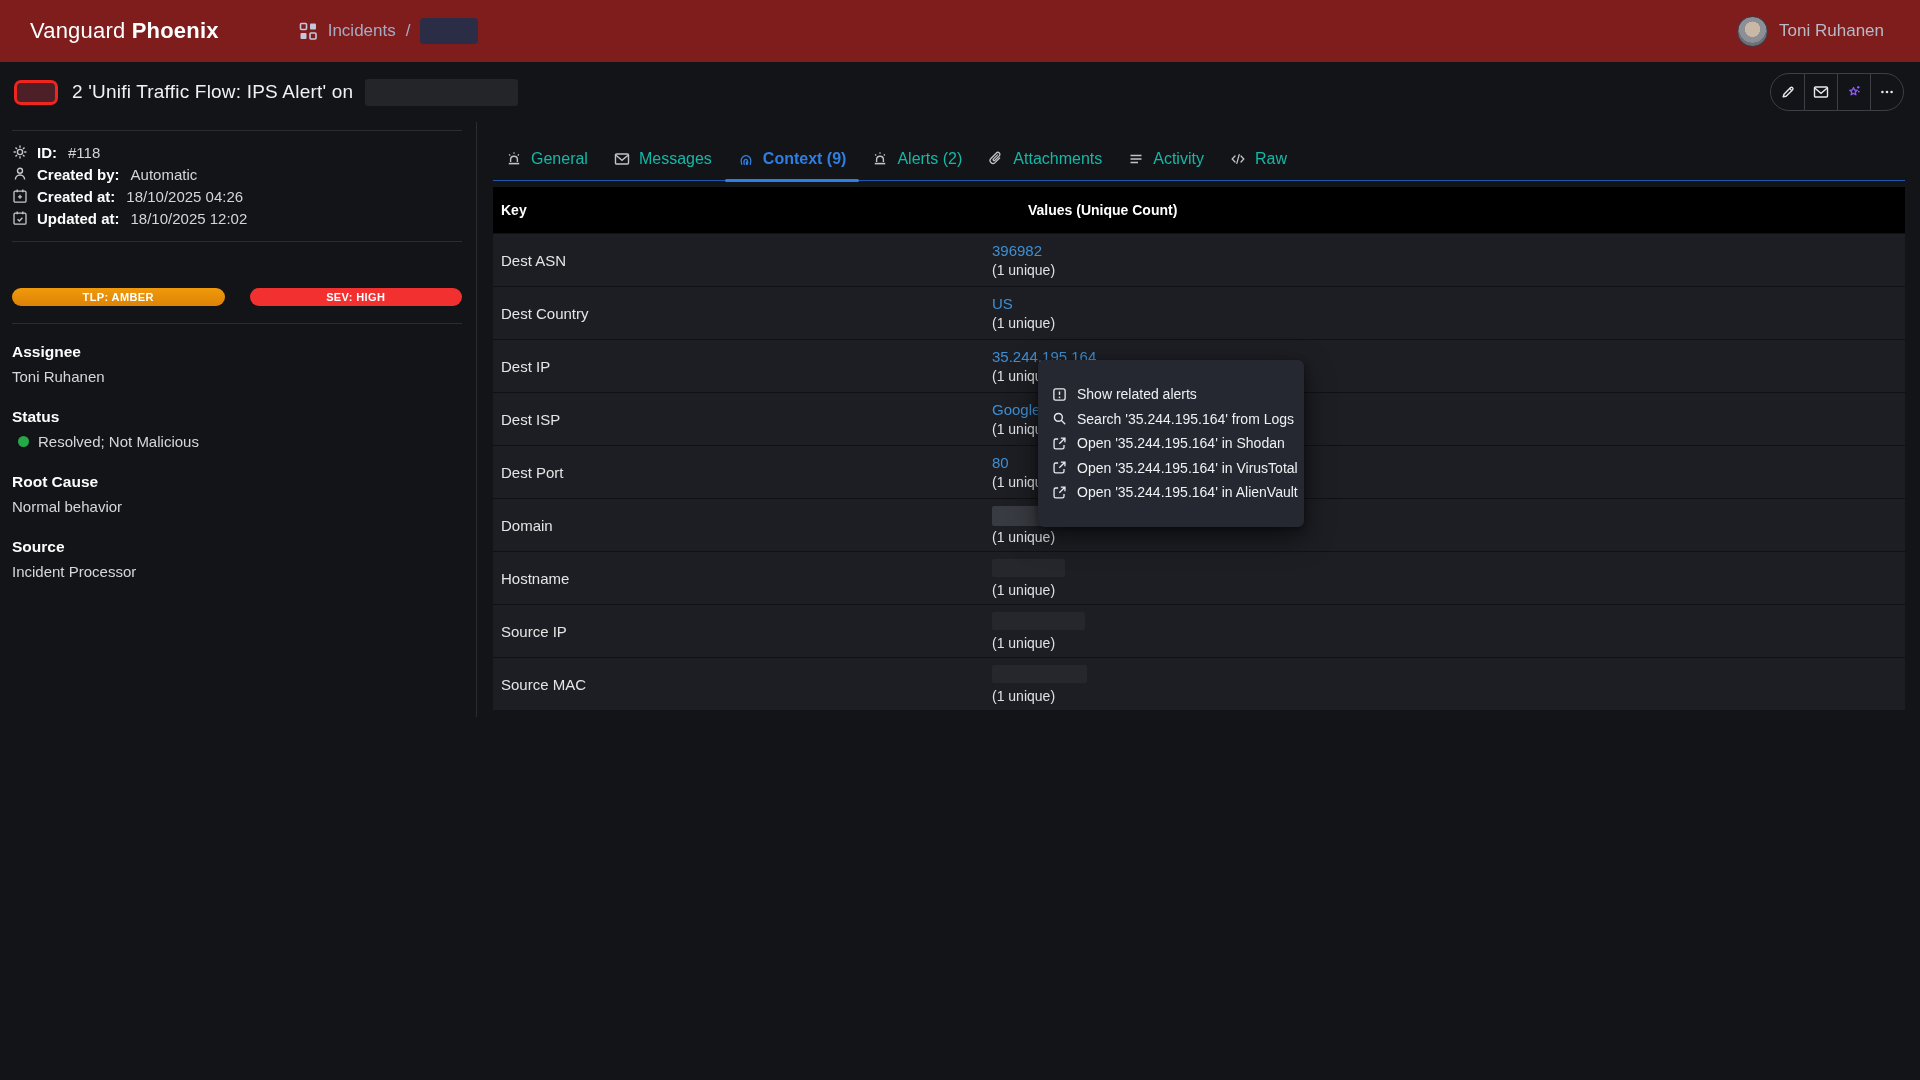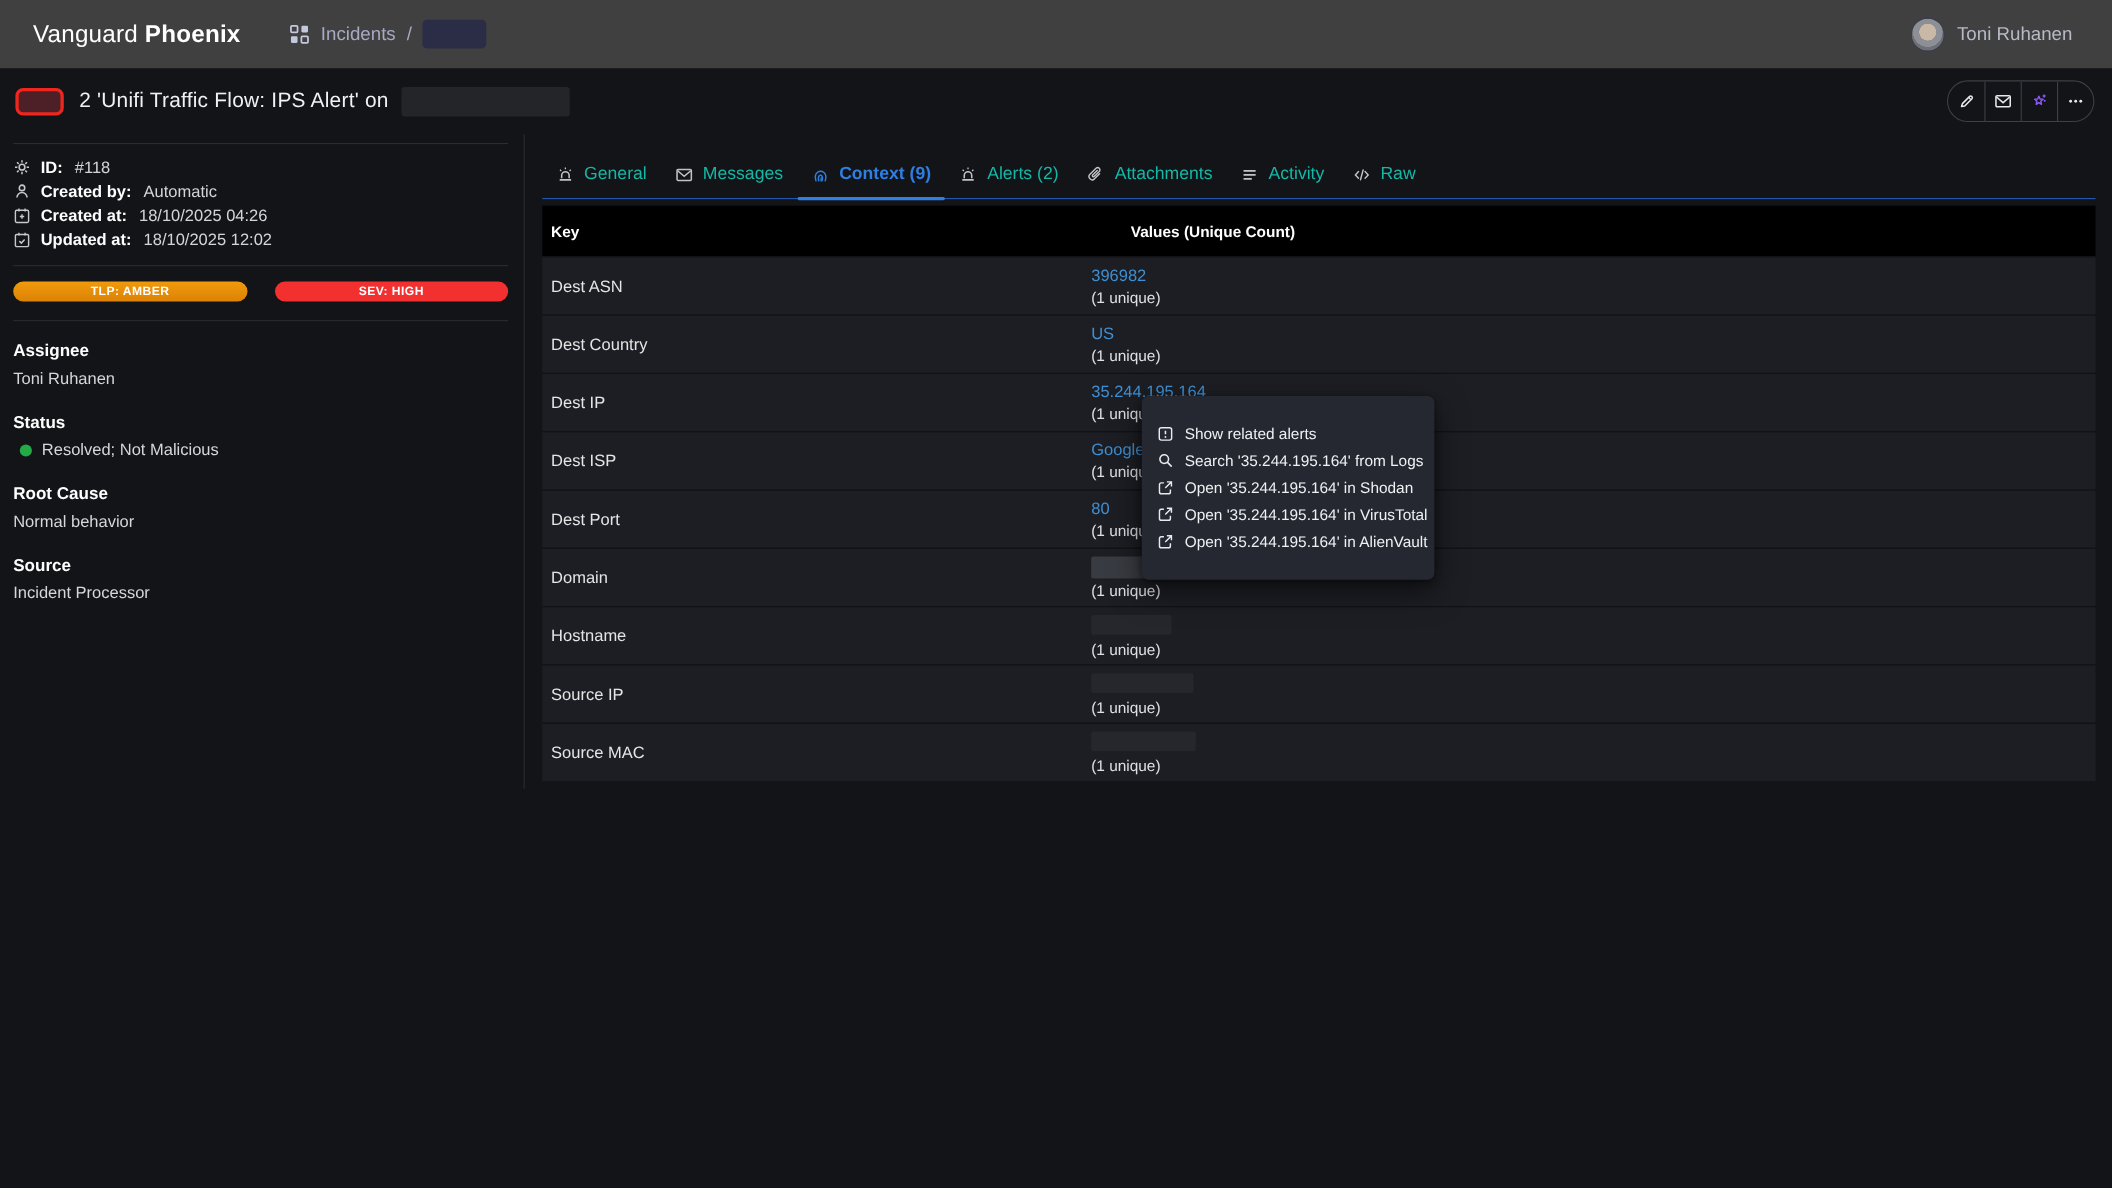--- a/index.html
+++ b/index.html
@@ -6,21 +6,21 @@
   html,body { width:1920px; height:1080px; }
   body {
     font-family:"Liberation Sans","DejaVu Sans",sans-serif;
     background:#131418; color:#e6e7ea; overflow:hidden;
   }
   .stage { position:relative; width:1920px; height:1080px; }
 
   
   .topnav {
     position:absolute; top:0; left:0; width:1920px; height:62px;
-    background:#404040; display:flex; align-items:center; padding:0 36px 0 30px;
+    background:#7f1d1d; display:flex; align-items:center; padding:0 36px 0 30px;gap:36px;
   }
   .brand { font-size:22px; color:#fff; letter-spacing:.2px; cursor:default; }
   .brand b { font-weight:800; }
   .crumbs { display:flex; align-items:center; margin-left:44px; gap:10px; color:#a6aac2; font-size:17px; }
   .grid-ic { width:19px; height:19px; }
   .crumb-redact { width:58px; height:26px; background:#2b2d47; border-radius:4px; }
   .nav-right { margin-left:auto; display:flex; align-items:center; gap:11px; }
   .avatar {
     width:31px; height:31px; border-radius:50%;
     background:radial-gradient(circle at 50% 42%, #c9b8a6 0 34%, #8d8f96 35% 60%, #6e7077 61%);
@@ -47,21 +47,21 @@
 
   
   .sidebar { position:absolute; top:122px; left:0; width:476px; padding:0 14px 0 12px; }
   .divider { border-top:1px solid #2b2c31; }
   .d1 { margin-top:8px; } .d2 { margin-top:12px; } .d3 { margin-top:17px; }
   .meta { margin-top:10px; }
   .meta-row { display:flex; align-items:center; gap:9px; height:22px; font-size:15px; }
   .meta-row svg { width:16px; height:16px; color:#c7c8cc; flex:0 0 auto; }
   .meta-label { font-weight:700; color:#fdfdfe; }
   .meta-value { color:#d4d5d9; margin-left:2px; }
-  .badges { margin-top:14px; display:flex; gap:25px; }
+  .badges { margin-top:46px; display:flex; gap:25px; }
   .pill {
     width:215px; height:18px; border-radius:9px; color:#fff; font-size:11px; font-weight:700;
     display:flex; align-items:center; justify-content:center; letter-spacing:.4px; cursor:default;
   }
   .pill.tlp { background:linear-gradient(180deg,#f09a0b,#dd8206); }
   .pill.sev { background:#f33030; }
   .section-label { margin-top:19px; font-size:15.5px; font-weight:700; color:#fdfdfe; }
   .section-value { margin-top:7px; font-size:15px; color:#d6d7db; }
   .status-line { display:flex; align-items:center; gap:9px; margin-left:6px; }
   .status-dot { width:11px; height:11px; border-radius:50%; background:#23a945; flex:0 0 auto; }

